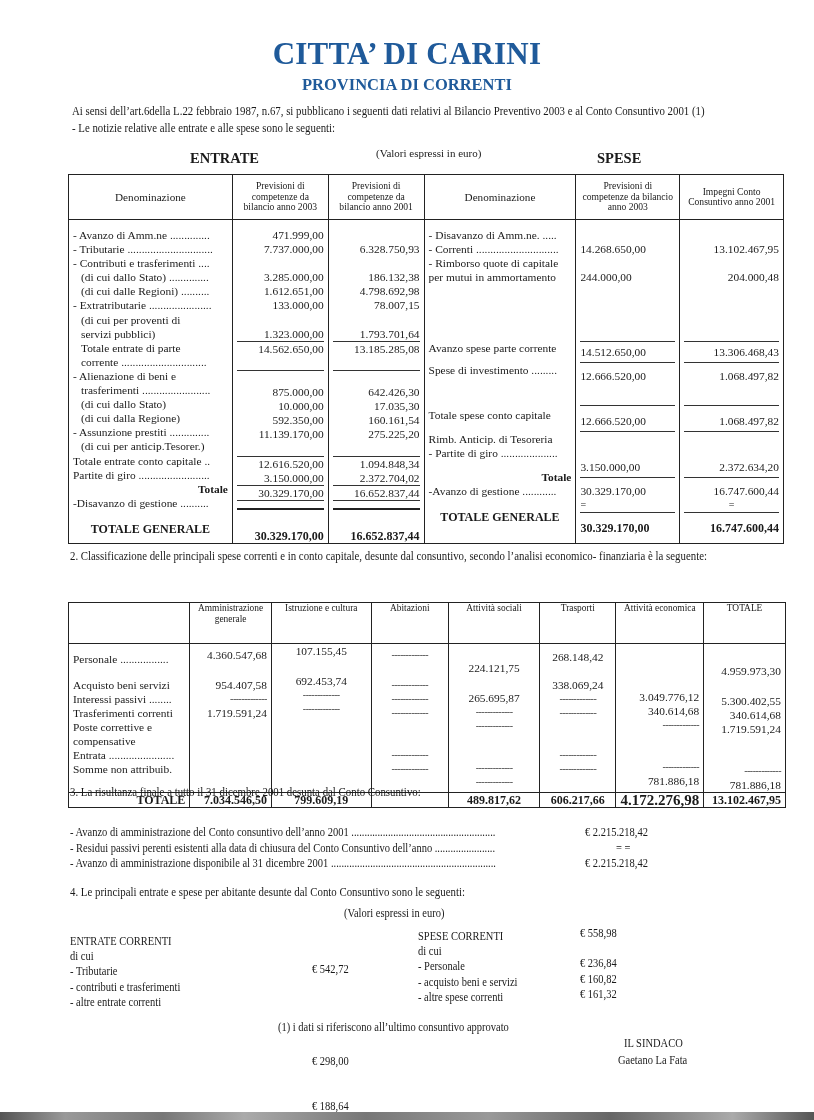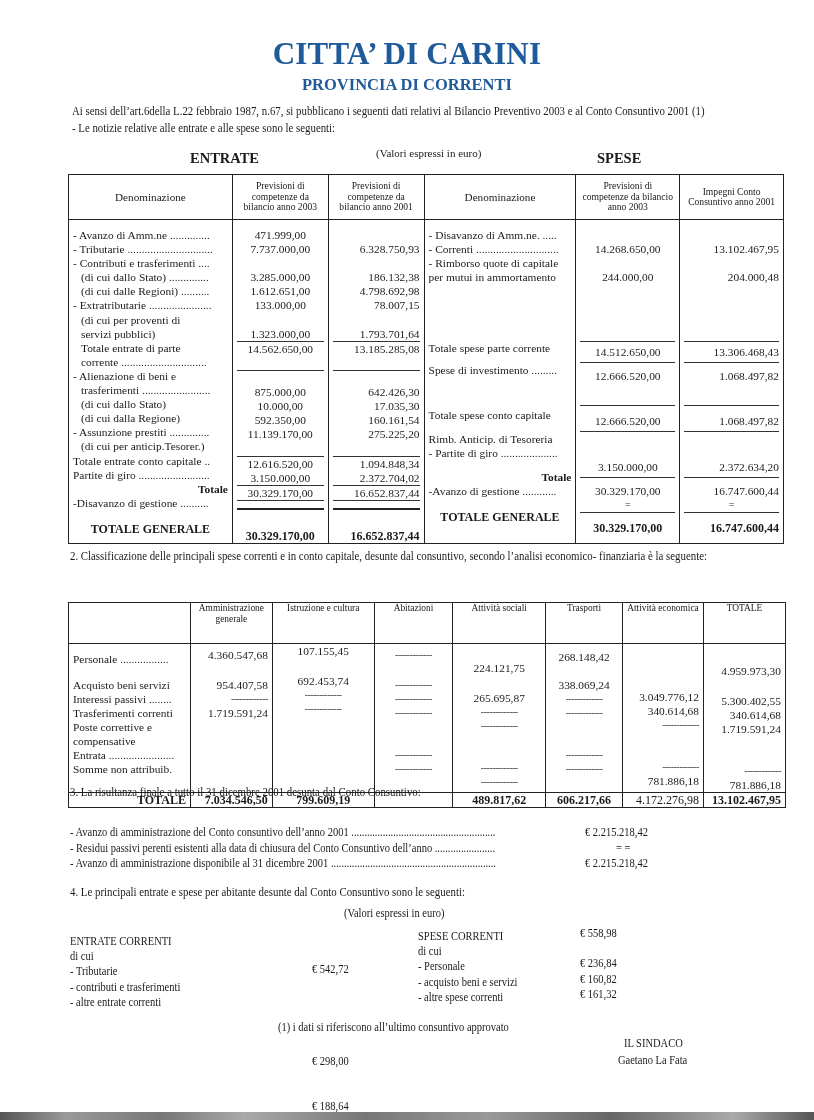--- a/index.html
+++ b/index.html
@@ -75,21 +75,21 @@
       <div class="lbl" style="padding-left:8px">  (di cui dalla Regione)</div>
       <div class="lbl">- Assunzione prestiti ..............</div>
       <div class="lbl" style="padding-left:8px">  (di cui per anticip.Tesorer.)</div>
       <div class="lbl">Totale entrate conto capitale ..</div>
       <div class="lbl">Partite di giro .........................</div>
       <div class="lbl" style="text-align:right;font-weight:bold">Totale</div>
       <div class="lbl">-Disavanzo di gestione ..........</div>
       <div style="height:12px"></div>
       <div class="lbl" style="font-weight:bold;font-size:12px;text-align:center">TOTALE GENERALE</div>
     </td>
-    <td class="num" style="padding-top:8px;text-align:center">
+    <td class="num" style="padding-top:8px;text-align:right">
       <div>471.999,00</div>
       <div>7.737.000,00</div>
       <div>&nbsp;</div>
       <div>3.285.000,00</div>
       <div>1.612.651,00</div>
       <div>133.000,00</div>
       <div>&nbsp;</div>
       <div style="border-bottom:1px solid #333">1.323.000,00</div>
       <div>14.562.650,00</div>
       <div style="border-bottom:1px solid #333">&nbsp;</div>
@@ -129,35 +129,35 @@
       <div style="border-bottom:2px solid #222;height:7px"></div>
       <div style="height:19px"></div>
       <div style="font-weight:bold;font-size:12px">16.652.837,44</div>
     </td>
     <td style="padding-top:8px">
       <div class="lbl">- Disavanzo di Amm.ne. .....</div>
       <div class="lbl">- Correnti .............................</div>
       <div class="lbl">- Rimborso quote di capitale</div>
       <div class="lbl">per mutui in ammortamento</div>
       <div style="height:57px"></div>
-      <div class="lbl">Totale spese parte corrente</div>
+      <div class="lbl">Avanzo spese parte corrente</div>
       <div style="height:8px"></div>
       <div class="lbl">Spese di investimento .........</div>
       <div style="height:30px"></div>
       <div class="lbl">Totale spese conto capitale</div>
       <div style="height:10px"></div>
       <div class="lbl">Rimb. Anticip. di Tesoreria</div>
       <div class="lbl">- Partite di giro ....................</div>
       <div style="height:10px"></div>
       <div class="lbl" style="text-align:right;font-weight:bold">Totale</div>
       <div class="lbl">-Avanzo di gestione ............</div>
       <div style="height:12px"></div>
       <div class="lbl" style="font-weight:bold;font-size:12px;text-align:center">TOTALE GENERALE</div>
     </td>
-    <td class="num" style="padding-top:8px;text-align:center">
+    <td class="num" style="padding-top:8px;text-align:left">
       <div>&nbsp;</div>
       <div>14.268.650,00</div>
       <div>&nbsp;</div>
       <div>244.000,00</div>
       <div style="height:57px;border-bottom:1px solid #333"></div>
       <div style="border-bottom:1px solid #333;padding:3px 0">14.512.650,00</div>
       <div style="padding:6px 0;border-bottom:1px solid #333;height:30px">12.666.520,00</div>
       <div style="border-bottom:1px solid #333;padding:8px 0 2px">12.666.520,00</div>
       <div style="height:28px"></div>
       <div style="border-bottom:1px solid #333;padding-bottom:3px">3.150.000,00</div>
@@ -279,21 +279,21 @@
       <div>781.886,18</div>
     </td>
   </tr>
   <tr style="border-top:1px solid #222">
     <td style="text-align:right;font-weight:bold;font-size:12px">TOTALE</td>
     <td class="num" style="font-weight:bold;font-size:12px">7.034.546,50</td>
     <td class="num" style="font-weight:bold;font-size:12px;text-align:center">799.609,19</td>
     <td></td>
     <td class="num" style="font-weight:bold;font-size:12px;text-align:center">489.817,62</td>
     <td class="num" style="font-weight:bold;font-size:12px;text-align:center">606.217,66</td>
-    <td class="num" style="font-weight:normal;font-size:12px">4.172.276,98</td>
+    <td class="num" style="font-weight:bold;font-size:15px">4.172.276,98</td>
     <td class="num" style="font-weight:bold;font-size:12px">13.102.467,95</td>
   </tr>
 </tbody>
   </table>
 
 <div class="abs sec" style="left:70px;top:785px;">3. La risultanza finale a tutto il 31 dicembre 2001 desunta dal Conto Consuntivo:</div>
 <div class="abs small" style="left:70px;top:825px;line-height:15.5px;">
   <div>- Avanzo di amministrazione del Conto consuntivo dell’anno 2001 .......................................................</div>
   <div>- Residui passivi perenti esistenti alla data di chiusura del Conto Consuntivo dell’anno .......................</div>
   <div>- Avanzo di amministrazione disponibile al 31 dicembre 2001 ...............................................................</div>

